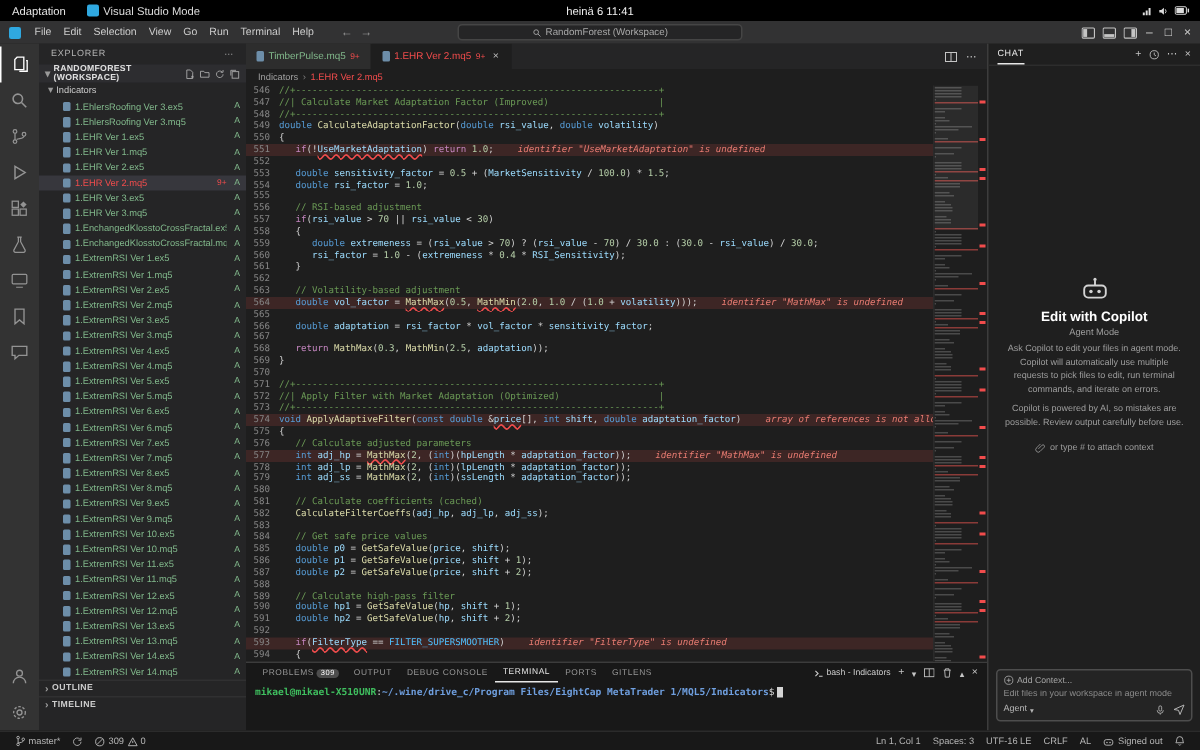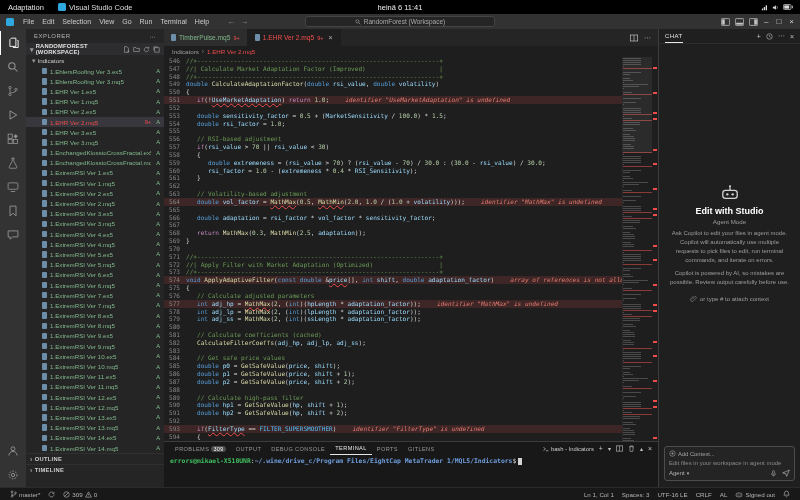--- a/index.html
+++ b/index.html
@@ -129,21 +129,21 @@
 </style>
 </head>
 <body>
 
 <div class="screen">
 
   <div class="gnome-bar">
     <span class="activities">Adaptation</span>
     <span class="app-indicator">
       <span class="vsc-logo"></span>
-      <span>Visual Studio Code</span>
+      <span>Visual Studio Mode</span>
     </span>
     <span class="gnome-spacer"></span>
     <span class="gnome-clock">heinä 6 11:41</span>
     <span class="tray">
       <svg width="7" height="7" viewBox="0 0 8 8">
           <path d="M1 5h1.5v2H1zM3.2 3.5h1.5V7H3.2zM5.4 1.5h1.5V7H5.4z" fill="#dcdcdc"></path>
         </svg>
       <svg width="7" height="7" viewBox="0 0 8 8">
           <path d="M1 3h1.5l2-1.7v5.4L2.5 5H1z" fill="#dcdcdc"></path>
           <path d="M5.5 2.5a2.2 2.2 0 0 1 0 3" stroke="#dcdcdc" stroke-width=".7" fill="none"></path>
@@ -792,21 +792,21 @@
                 <line x1="6" y1="0.5" x2="6" y2="9.5" stroke="#c5c5c5" stroke-width="1"></line>
               </svg>
             <svg width="7" height="7" viewBox="0 0 12 12">
                 <path d="M2 3h8M4 3V1.5h4V3M3 3l.7 8h4.6L9 3" fill="none" stroke="#c5c5c5" stroke-width="1"></path>
               </svg>
             <span style="font-size:6px">▴</span>
             <span style="font-size:7px">×</span>
           </span>
         </div>
         <div class="terminal">
-          <span class="t-user">errors@mikael-X510UNR</span><span>:</span><span class="t-path">~/.wine/drive_c/Program Files/EightCap MetaTrader 1/MQL5/Indicators</span><span>$</span><span class="t-cursor"></span>
+          <span class="t-user">mikael@mikael-X510UNR</span><span>:</span><span class="t-path">~/.wine/drive_c/Program Files/EightCap MetaTrader 1/MQL5/Indicators</span><span>$</span><span class="t-cursor"></span>
         </div>
       </div>
 
     </div>
 
     <div class="chat">
       <div class="chat-header">
         <span class="chat-tab">CHAT</span>
         <span class="chat-header-icons">
           <span>+</span>
@@ -819,21 +819,21 @@
         </span>
       </div>
       <div class="chat-body">
         <svg width="20" height="18" viewBox="0 0 22 20">
             <rect x="3" y="7" width="16" height="9" rx="3" fill="none" stroke="#d4d4d4" stroke-width="1.4"></rect>
             <circle cx="8" cy="11.5" r="1.3" fill="#d4d4d4"></circle>
             <circle cx="14" cy="11.5" r="1.3" fill="#d4d4d4"></circle>
             <line x1="11" y1="7" x2="11" y2="3.5" stroke="#d4d4d4" stroke-width="1.4"></line>
             <circle cx="11" cy="2.5" r="1.2" fill="#d4d4d4"></circle>
           </svg>
-        <div class="chat-heading">Edit with Studio</div>
+        <div class="chat-heading">Edit with Copilot</div>
         <div class="chat-sub">Agent Mode</div>
         <div class="chat-p">Ask Copilot to edit your files in agent mode. Copilot will automatically use multiple requests to pick files to edit, run terminal commands, and iterate on errors.</div>
         <div class="chat-p">Copilot is powered by AI, so mistakes are possible. Review output carefully before use.</div>
         <div class="chat-hint">
           <svg width="7" height="7" viewBox="0 0 14 14">
               <path d="M4.5 8.5l5-5a2 2 0 0 1 2.8 2.8l-5.6 5.6a3.3 3.3 0 0 1-4.7-4.7l5.3-5.3" fill="none" stroke="#9d9d9d" stroke-width="1.1"></path>
             </svg>
           <span>or type # to attach context</span>
         </div>
       </div>

